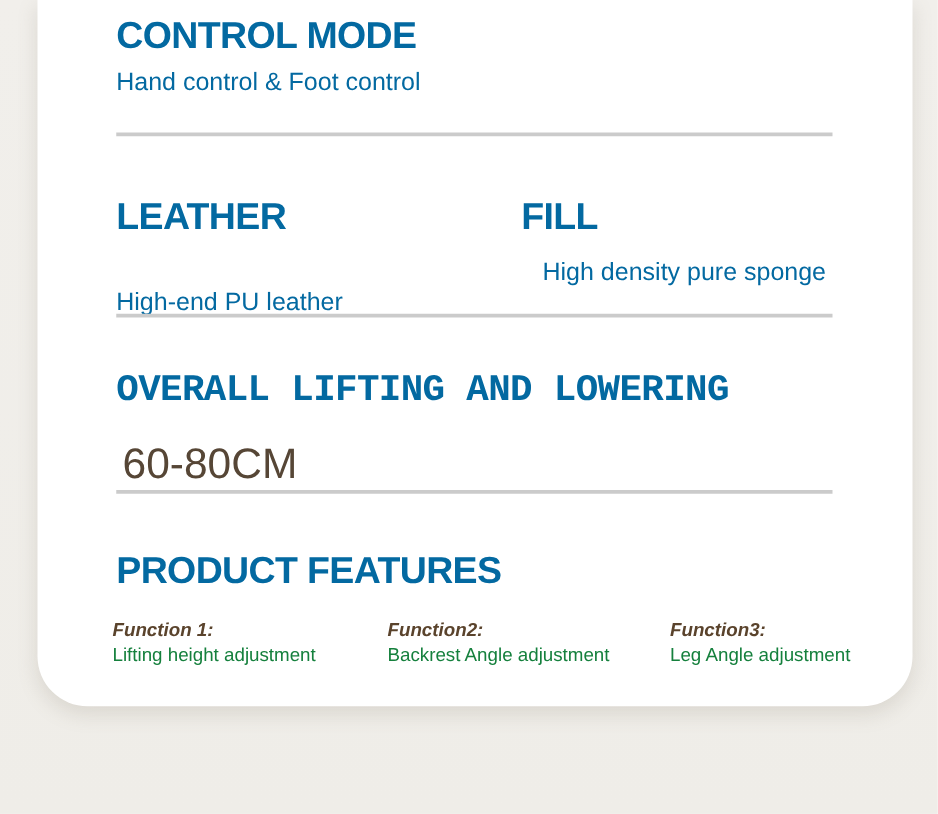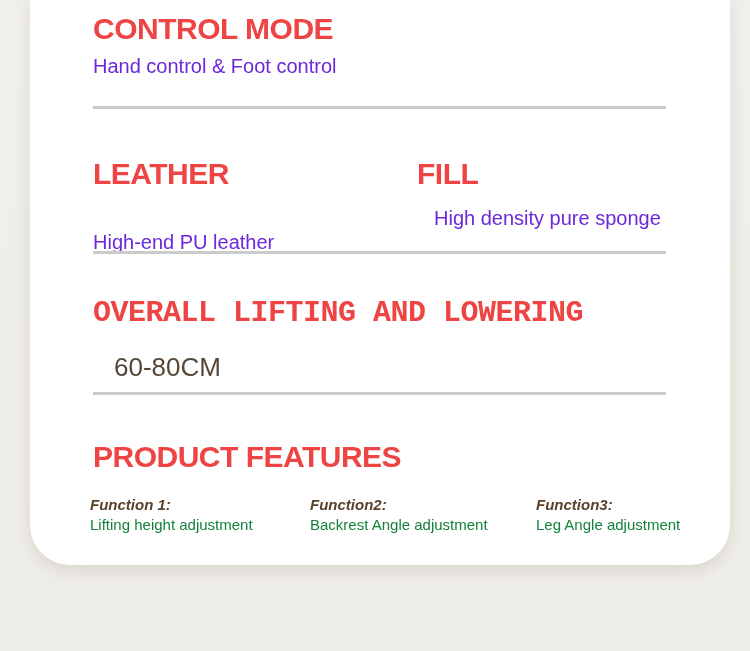--- a/index.html
+++ b/index.html
@@ -24,48 +24,48 @@
     background: #ffffff;
     border-radius: 0 0 40px 40px;
     box-shadow: 0 6px 16px rgba(120, 110, 95, 0.18);
   }
   .section-title {
     position: absolute;
     left: 63px;
     font-size: 30px;
     font-weight: 700;
     letter-spacing: -0.5px;
-    color: #ef4444;
+    color: #0369a1;
     white-space: nowrap;
   }
   .section-value {
     position: absolute;
     left: 63px;
     font-size: 20px;
     font-weight: 400;
-    color: #6d28d9;
+    color: #0369a1;
     white-space: nowrap;
   }
   .divider {
     position: absolute;
     left: 63px;
     width: 573px;
     height: 3px;
     background: #cbcbcb;
   }
   .t-control { top: 12px; }
   .v-control { top: 55px; }
   .d1 { top: 106px; }
   .t-leather { top: 157px; }
   .t-fill    { top: 157px; left: 387px; }
   .v-leather { top: 207px; margin-top: 24px; }
   .v-fill    { top: 207px; left: 387px; margin-left: 17px; }
   .d2 { top: 251px; }
   .t-lifting { top: 296px; font-family: Liberation Mono, monospace; }
-  .v-lifting { top: 352px; left: 84px; font-size: 26px; color: #564636; }
+  .v-lifting { top: 352px; left: 68px; font-size: 34px; color: #564636; }
   .d3 { top: 392px; }
   .t-features { top: 440px; }
   .features-row {
     position: absolute;
     left: 60px;
     top: 496px;
     width: 610px;
     display: flex;
   }
   .feature-col { width: 220px; flex: 0 0 auto; }

